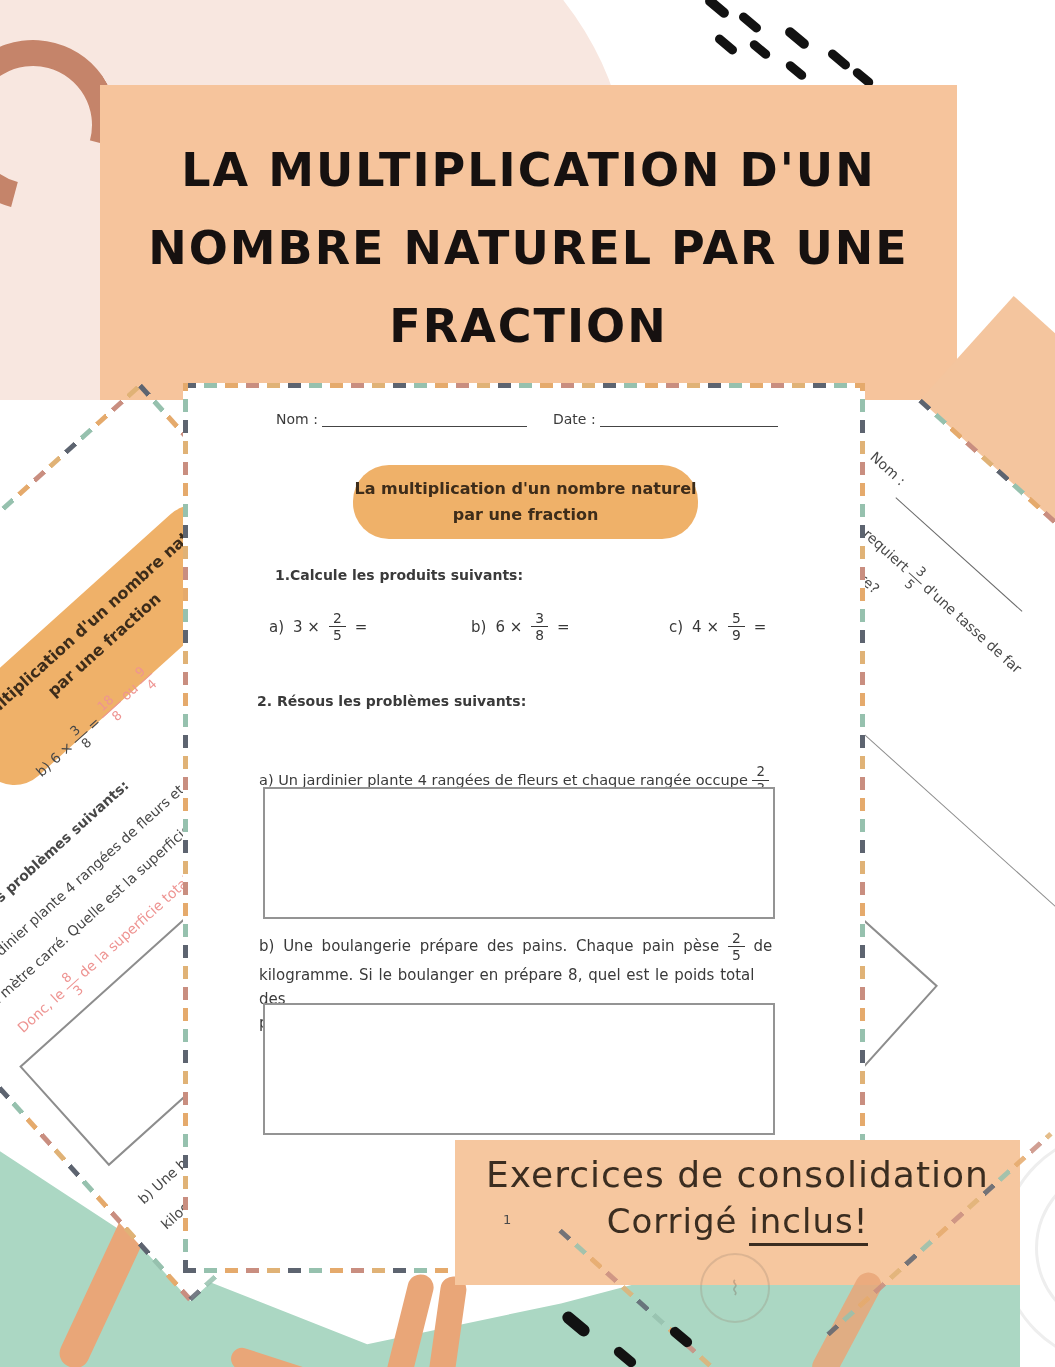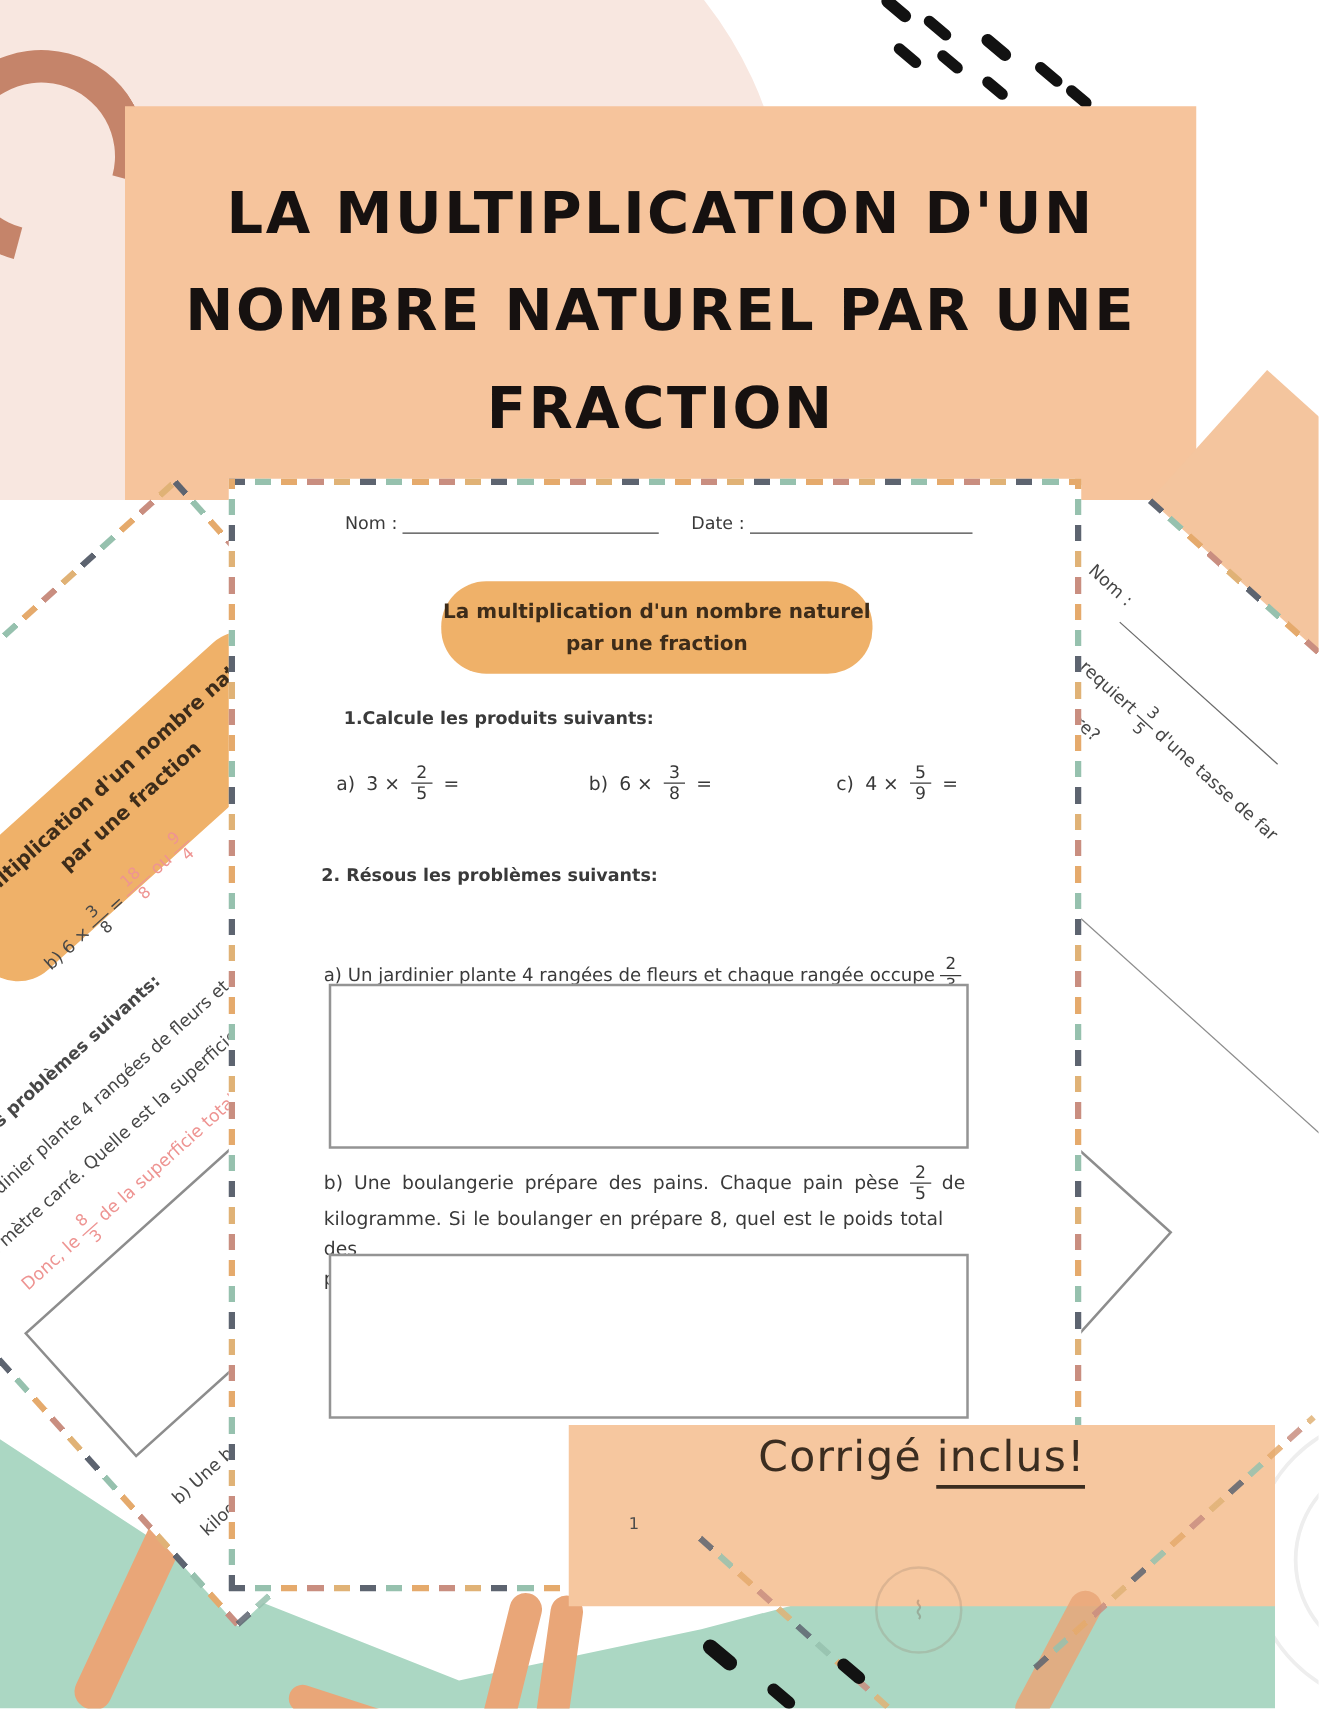--- a/index.html
+++ b/index.html
@@ -251,20 +251,21 @@
       <span>de</span>
       <br>
       <span style="word-spacing:1px;">kilogramme. Si le boulanger en prépare 8, quel est le poids total des</span>
       <br>
       <span>pains?</span>
     </div>
     <div class="abox" style="left:80px;top:620px;width:508px;height:128px;"></div>
   </div>
 
   <div class="abs footer-banner">
+    <div class="l1">Exercices de consolidation</div>
     <div class="l2">
       <span>Corrigé</span>
       <span class="ul">inclus!</span>
     </div>
   </div>
 
   <div class="bar mdash-h overbar" style="left:560px;top:1228px;width:360px;transform-origin:0 50%;transform:rotate(42deg);"></div>
   <div class="bar mdash-h overbar" style="left:828px;top:1332px;width:300px;transform-origin:0 50%;transform:rotate(-42deg);"></div>
 
   <div class="abs pageno">1</div>

